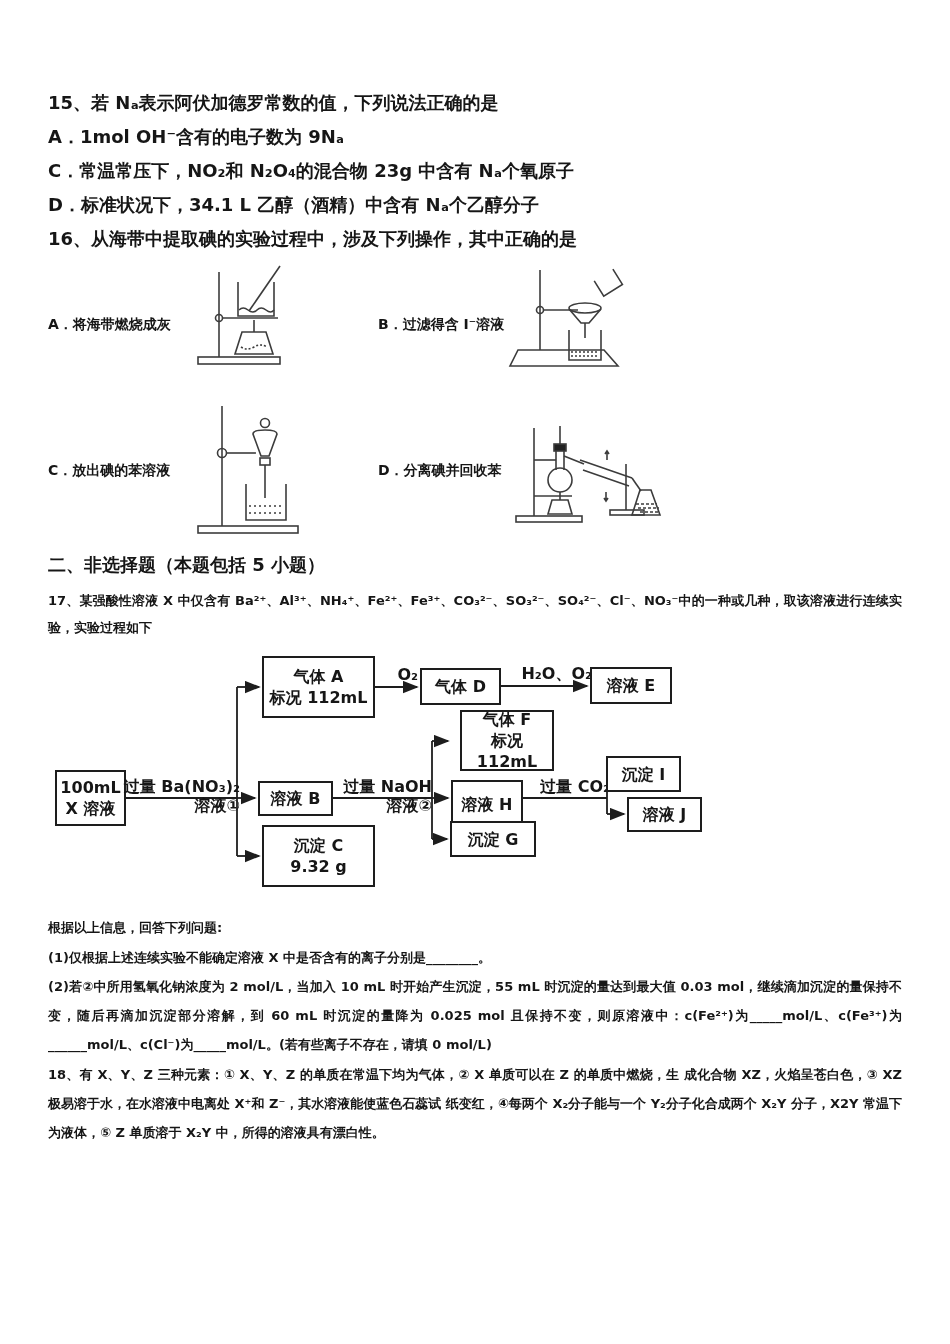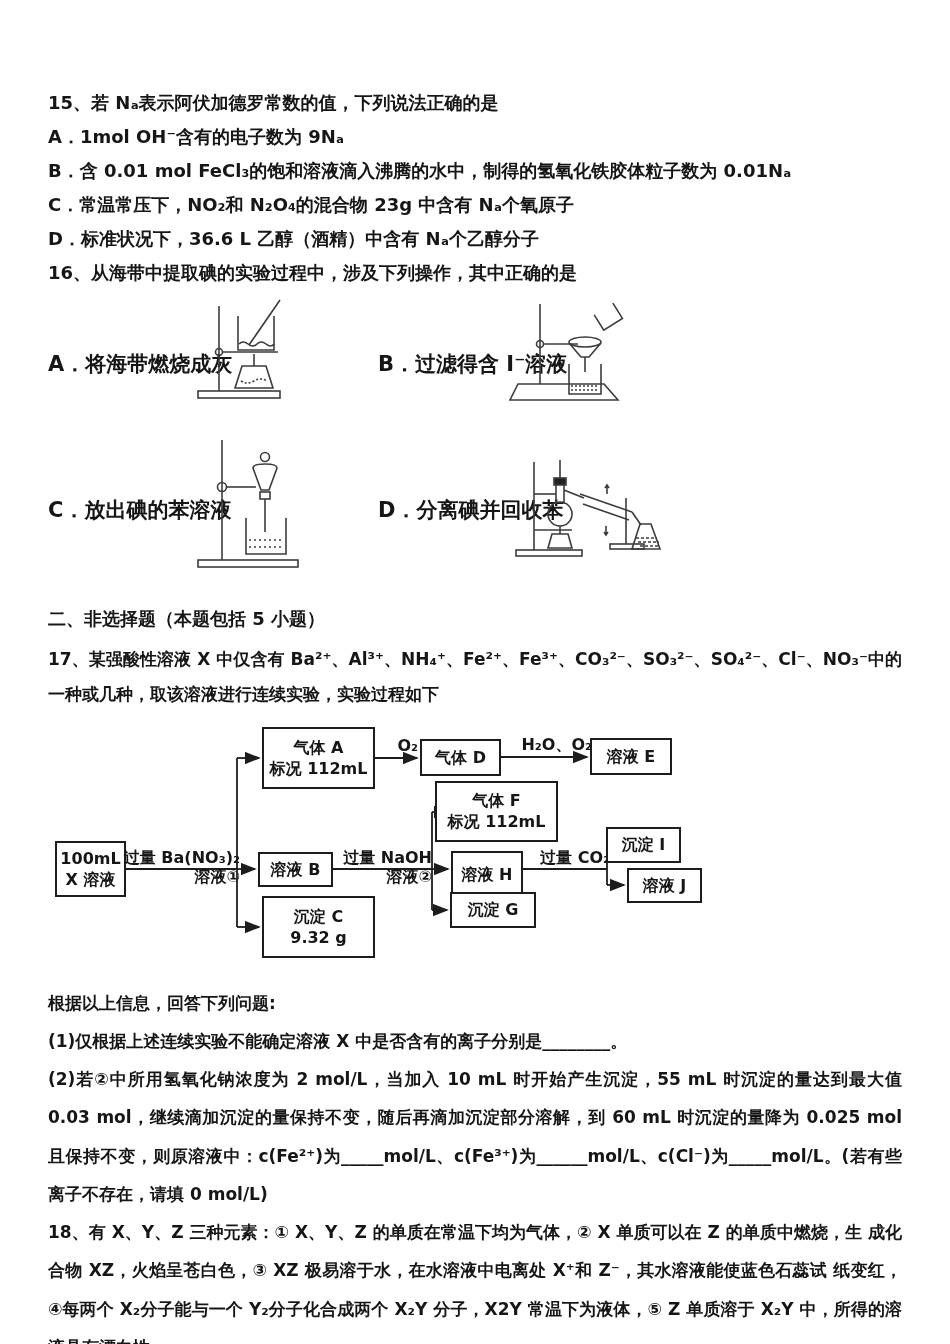--- a/index.html
+++ b/index.html
@@ -6,24 +6,24 @@
   html,body { background:#ffffff; }
   body {
     width: 950px; height: 1344px;
     color: #161616;
     font-family: "DejaVu Sans", "Liberation Sans", sans-serif;
     font-weight: bold;
     overflow: hidden;
   }
   .page { padding: 92px 48px 0 48px; width: 950px; }
   .line { font-size: 18px; line-height: 21px; margin-bottom: 13px; }
-  .para { font-size: 17px; line-height: 2.25; text-align: justify; }
-  .gap-top { margin-top: 20px; }
+  .para { font-size: 13px; line-height: 2.25; text-align: justify; }
+  .gap-top { margin-top: 0; }
   .figrow { position: relative; }
-  .figlabel { position: absolute; font-size: 21px; white-space: nowrap; }
+  .figlabel { position: absolute; font-size: 14px; white-space: nowrap; }
   .apparatus { position: absolute; }
   .flow { position: relative; height: 248px; margin: 10px 0 14px 0; }
   .arrows { position: absolute; left: 0; top: 0; }
   .fbox {
     position: absolute; border: 2px solid #1d1d1d; background: #fff;
     display: flex; align-items: center; justify-content: center;
     text-align: center; white-space: pre-line;
     font-size: 16px; line-height: 21px;
   }
   .flabel {
@@ -32,23 +32,22 @@
   }
   svg .ink { stroke: #3c3c3c; stroke-width: 1.6; fill: none; }
 </style>
 </head>
 <body>
 
 <div class="page">
 
   <p class="line">15、若 Nₐ表示阿伏加德罗常数的值，下列说法正确的是</p>
   <p class="line">A．1mol OH⁻含有的电子数为 9Nₐ</p>
-  <p class="line">B．含 0.01 mol FeCl₃的饱和溶液滴入沸腾的水中，制得的氢氧化铁胶体粒子数为 0.01Nₐ</p>
   <p class="line">C．常温常压下，NO₂和 N₂O₄的混合物 23g 中含有 Nₐ个氧原子</p>
-  <p class="line">D．标准状况下，36.6 L 乙醇（酒精）中含有 Nₐ个乙醇分子</p>
+  <p class="line">D．标准状况下，34.1 L 乙醇（酒精）中含有 Nₐ个乙醇分子</p>
 
   <p class="line">16、从海带中提取碘的实验过程中，涉及下列操作，其中正确的是</p>
 
   <div class="figrow" style="height:134px">
     <span class="figlabel" style="left:0;top:54px">A．将海带燃烧成灰</span>
     <svg class="apparatus" style="left:138px;top:0" width="118" height="106" viewBox="0 0 118 106">
       <g class="ink">
         <rect x="12" y="95" width="82" height="7"></rect>
         <line x1="33" y1="10" x2="33" y2="95"></line>
         <circle cx="33" cy="56" r="3.5"></circle>
@@ -161,21 +160,21 @@
 标况 112mL</div>
     <div class="flabel" style="left:330px;top:14px;width:40px">O₂</div>
     <div class="fbox" style="left:372px;top:17px;width:81px;height:37px">气体 D</div>
     <div class="flabel" style="left:452px;top:13px;width:92px">H₂O、O₂</div>
     <div class="fbox" style="left:542px;top:16px;width:82px;height:37px">溶液 E</div>
     <div class="fbox" style="left:210px;top:130px;width:75px;height:35px">溶液 B</div>
     <div class="flabel" style="left:288px;top:126px;width:96px">过量 NaOH
 溶液②</div>
     <div class="fbox" style="left:214px;top:174px;width:113px;height:62px">沉淀 C
 9.32 g</div>
-    <div class="fbox" style="left:387px;top:59px;width:123px;height:61px">气体 F
+    <div class="fbox" style="left:412px;top:59px;width:94px;height:61px">气体 F
 标况 112mL</div>
     <div class="fbox" style="left:403px;top:129px;width:72px;height:48px">溶液 H</div>
     <div class="flabel" style="left:478px;top:126px;width:84px">过量 CO₂</div>
     <div class="fbox" style="left:402px;top:170px;width:86px;height:36px">沉淀 G</div>
     <div class="fbox" style="left:558px;top:105px;width:75px;height:36px">沉淀 I</div>
     <div class="fbox" style="left:579px;top:146px;width:75px;height:35px">溶液 J</div>
   </div>
 
   <p class="para">根据以上信息，回答下列问题:</p>
   <p class="para">(1)仅根据上述连续实验不能确定溶液 X 中是否含有的离子分别是________。</p>

